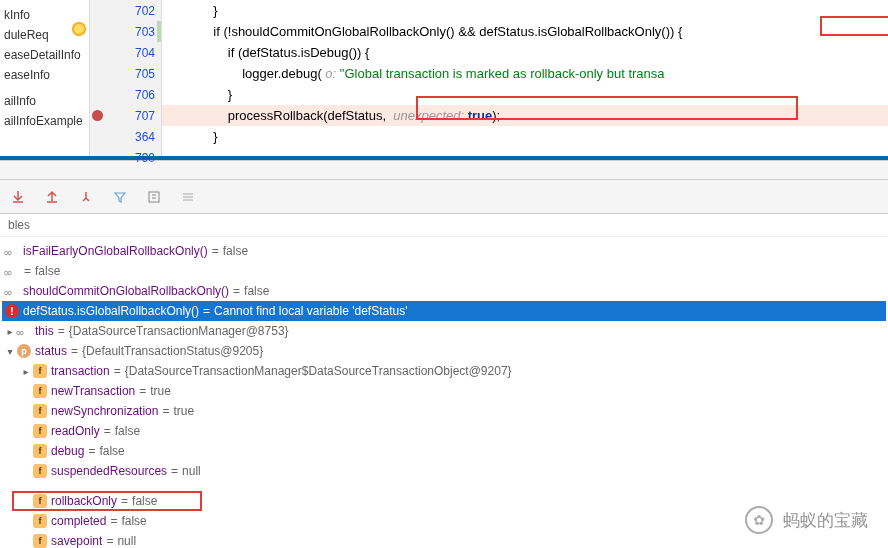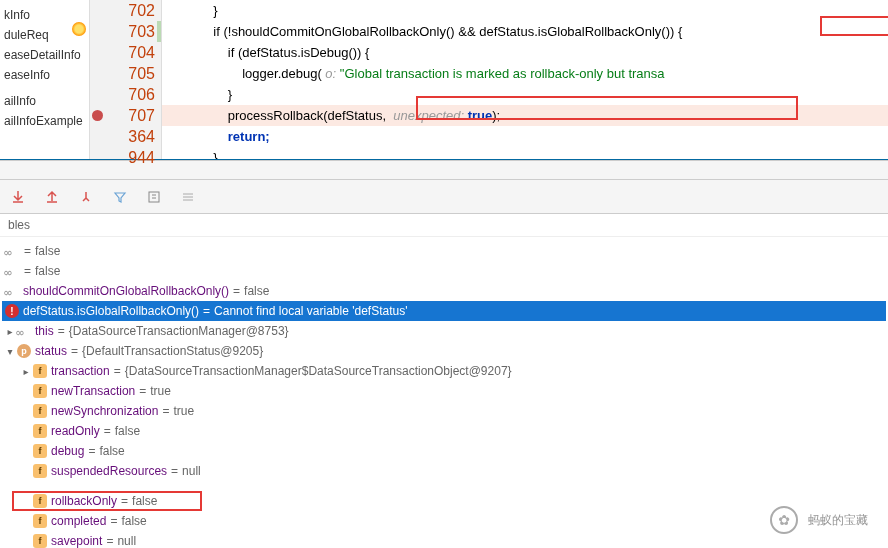--- a/index.html
+++ b/index.html
@@ -1,23 +1,23 @@
 <!DOCTYPE html>
 <html><head>
   <meta charset="utf-8">
   <style>
     * { margin: 0; padding: 0; box-sizing: border-box; font-family: "Segoe UI", Arial, sans-serif; }
     body { width: 888px; height: 548px; background: #fff; overflow: hidden; font-size: 12px; position: relative; }
     
-    .top-panel { display: flex; height: 160px; border-bottom: 1px solid #0369a1; justify-content: flex-end; }
+    .top-panel { display: flex; height: 160px; border-bottom: 4px solid #0369a1; justify-content: flex-end; }
     .project-tree { width: 90px; border-right: 1px solid #ddd; background: #fff; overflow: hidden; padding-top: 5px; }
     .tree-item { padding: 3px 4px; font-size: 12px; color: #333; white-space: nowrap; }
     
     .gutter { width: 72px; background: #f2f2f2; border-right: 1px solid #ddd; position: relative; }
-    .gutter-row { height: 21px; display: flex; align-items: center; justify-content: flex-end; padding-right: 6px; color: #c2410c; font-size: 16px; position: relative; }
+    .gutter-row { height: 21px; display: flex; align-items: center; justify-content: flex-end; padding-right: 6px; color: #1d4ed8; font-size: 12px; position: relative; }
     .lightbulb { position: absolute; left: -18px; top: 22px; width: 14px; height: 14px; z-index: 2; }
     .bulb-icon { width: 14px; height: 14px; background: radial-gradient(circle, #ffe066 40%, #ff9500 70%); border-radius: 50%; }
     .breakpoint-icon { position: absolute; left: 2px; width: 11px; height: 11px; background: #c94d4d; border-radius: 50%; }
     .modified-bar { position: absolute; right: 0; top: 0; bottom: 0; width: 4px; background: #bbdab4; }
     
     .editor { flex: 1; background: #fff; position: relative; font-family: Consolas, Monaco, monospace; font-size: 13px; padding-top: 0; overflow: hidden; }
     .code-line { height: 21px; line-height: 21px; white-space: pre; position: relative; padding-left: 8px; }
     .code-line.l702 { }
     .code-line.l707 { background: #fce9e2; }
     .kw { color: #0033b3; font-weight: bold; }
@@ -55,21 +55,21 @@
     .link-badge { width: 16px; height: 12px; color: #999; font-family: monospace; font-size: 13px; }
     .err-badge { width: 14px; height: 14px; background: #d32f2f; border-radius: 50%; display: inline-flex; align-items: center; justify-content: center; font-size: 10px; color: #fff; font-weight: bold; }
     
     .purple-name { color: #660e7a; }
     
     .rb3 { left: 10px; top: 10px; width: 190px; height: 20px; }
     .vars-wrapper { position: relative; }
     
     .watermark { position: absolute; right: 20px; bottom: 14px; display: flex; align-items: center; gap: 10px; opacity: 0.7; }
     .wm-logo { width: 28px; height: 28px; border: 2px solid #888; border-radius: 50%; display: flex; align-items: center; justify-content: center; color: #888; font-size: 14px; }
-    .wm-text { font-size: 12px; color: #666; font-weight: 500; }
+    .wm-text { font-size: 17px; color: #666; font-weight: 500; }
   </style>
 </head>
 <body>
 
 <div class="top-panel">
   <div class="project-tree">
     <div class="tree-item">kInfo</div>
     <div class="tree-item">duleReq</div>
     <div class="tree-item">easeDetailInfo</div>
     <div class="tree-item">easeInfo</div>
@@ -99,32 +99,31 @@
         <span>706</span>
       </div>
     <div class="gutter-row">
         <span class="breakpoint-icon"></span>
         <span>707</span>
       </div>
     <div class="gutter-row">
         <span>364</span>
       </div>
     <div class="gutter-row">
-        <span>944</span>
+        <span>790</span>
       </div>
   </div>
 
   <div class="editor">
     <div class="code-line l702">            }</div>
     <div class="code-line l703"><span>            if (!shouldCommitOnGlobalRollbackOnly() &amp;&amp; defStatus.</span><span>isGlobalRollbackOnly()</span><span>) {</span></div>
     <div class="code-line l704">                if (defStatus.isDebug()) {</div>
     <div class="code-line l705"><span>                    logger.debug(</span><span class="comment-hint"> o: </span><span class="str">"Global transaction is marked as rollback-only but transa</span></div>
     <div class="code-line l706">                }</div>
     <div class="code-line l707"><span>                processRollback(defStatus,  </span><span class="comment-hint">unexpected: </span><span class="true-kw">true</span><span>);</span></div>
-    <div class="code-line l708"><span class="kw">                return;</span></div>
     <div class="code-line l709">            }</div>
 
     <div class="red-box rb1"></div>
     <div class="red-box rb2"></div>
   </div>
 </div>
 
 <div class="mid-divider"></div>
 
 <div class="toolbar">
@@ -164,20 +163,21 @@
     </span>
 </div>
 
 <div class="vars-tab">bles</div>
 
 <div class="debug-vars vars-wrapper">
   <div class="var-row indent0">
     <span class="icon-slot">
         <span class="link-badge">∞</span>
       </span>
+    <span class="var-name purple-name">isFailEarlyOnGlobalRollbackOnly()</span>
     <span class="var-eq">=</span>
     <span class="var-val">false</span>
   </div>
   <div class="var-row indent0">
     <span class="icon-slot">
         <span class="link-badge">∞</span>
       </span>
     <span class="var-eq">=</span>
     <span class="var-val">false</span>
   </div>

